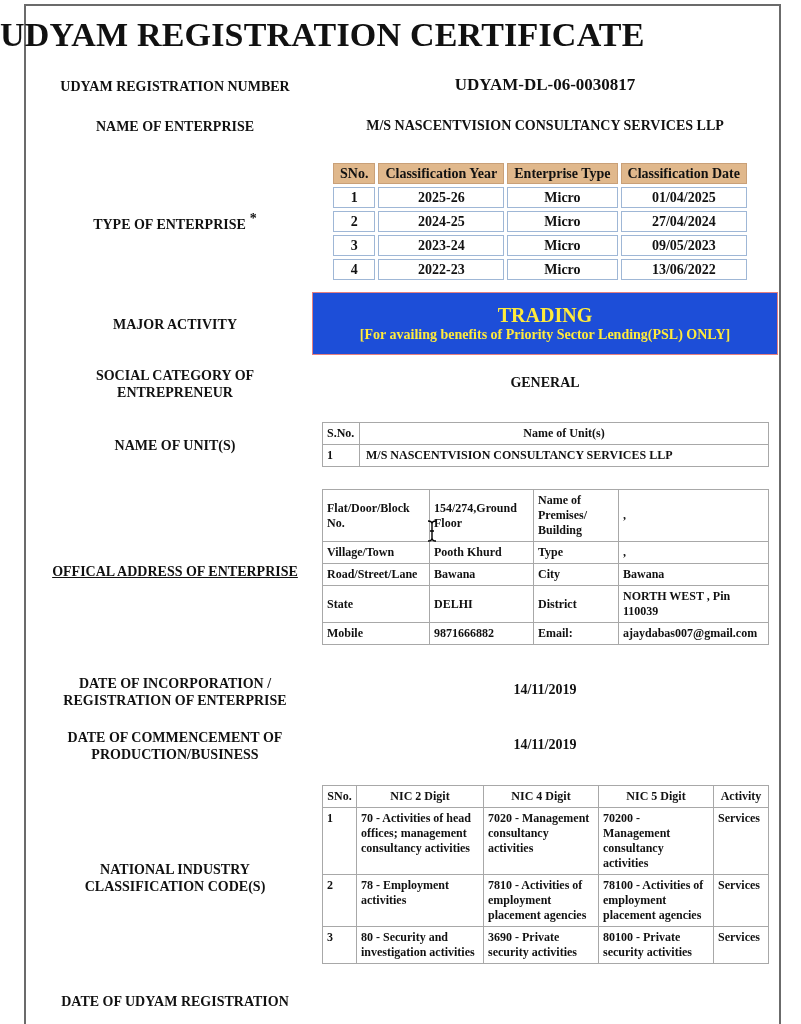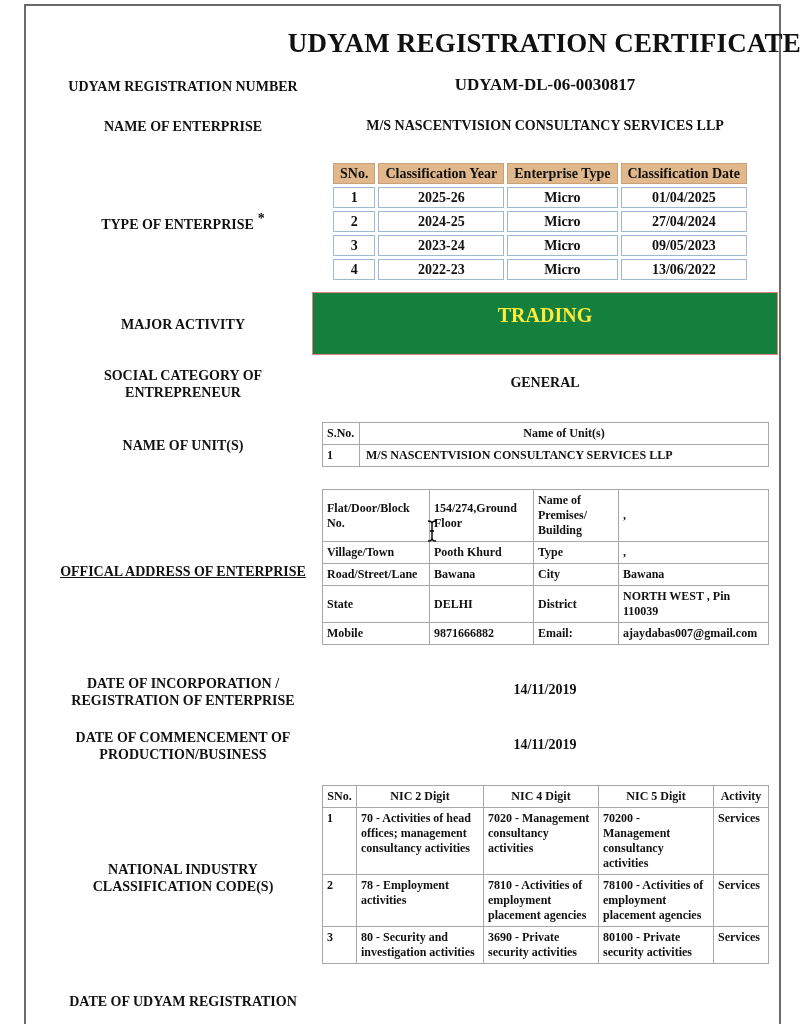--- a/index.html
+++ b/index.html
@@ -6,25 +6,25 @@
   body {
     width: 801px; height: 1024px; overflow: hidden; position: relative;
     font-family: "Liberation Serif", "DejaVu Serif", serif;
     font-weight: bold; color: #111;
   }
   .frame {
     position: absolute; left: 24px; top: 4px; width: 757px; height: 1030px;
     border: 2px solid #6b6b6b; border-bottom: none; box-sizing: border-box;
   }
   .title {
-    position: absolute; left: 0; width: 801px; top: 28px; text-align: right;
-    font-size: 27px; letter-spacing: 0.2px;
+    position: absolute; left: 0; width: 801px; top: 16px; text-align: left;
+    font-size: 34px; letter-spacing: 0.2px;
   }
   .label {
-    position: absolute; left: 38px; width: 290px; text-align: center;
+    position: absolute; left: 30px; width: 290px; text-align: center;
     font-size: 14px; line-height: 17px;
   }
   .value {
     position: absolute; left: 322px; width: 446px; text-align: center;
     font-size: 14px;
   }
   .sup { font-size: 14px; vertical-align: 6px; margin-left: 4px; }
 
   
   table { border-collapse: separate; }
@@ -35,21 +35,21 @@
   .cls th {
     background: #e0b88c; border: 1px solid #c9a078; padding: 1px 6px; height: 17px;
     font-weight: bold; white-space: nowrap;
   }
   .cls td {
     border: 1px solid #9fb7d6; padding: 1px 6px; height: 17px; text-align: center;
   }
 
   .activity-box {
     position: absolute; left: 312px; top: 292px; width: 466px; height: 63px;
-    background: #15803d; border: 1px solid #e58080; box-sizing: border-box;
+    background: #1d4ed8; border: 1px solid #e58080; box-sizing: border-box;
     color: #ffeb3b; text-align: center;
   }
   .activity-box .main { font-size: 20px; margin-top: 11px; line-height: 22px; }
   .activity-box .sub { font-size: 14px; line-height: 17px; }
 
   .grid {
     position: absolute; border-collapse: collapse; font-size: 12px; line-height: 15px;
   }
   .grid td, .grid th {
     border: 1px solid #a8a8a8; padding: 3px 4px; vertical-align: top; text-align: left;
@@ -118,20 +118,21 @@
       <td>2022-23</td>
       <td>Micro</td>
       <td>13/06/2022</td>
     </tr>
   </tbody>
 </table>
 
 <div class="label" style="top:316px;">MAJOR ACTIVITY</div>
 <div class="activity-box">
   <div class="main">TRADING</div>
+  <div class="sub">[For availing benefits of Priority Sector Lending(PSL) ONLY]</div>
 </div>
 
 <div class="label" style="top:367px;">
   <div>SOCIAL CATEGORY OF</div>
   <div>ENTREPRENEUR</div>
 </div>
 <div class="value" style="top:375px;">GENERAL</div>
 
 <div class="label" style="top:437px;">NAME OF UNIT(S)</div>
 <table class="grid units">

